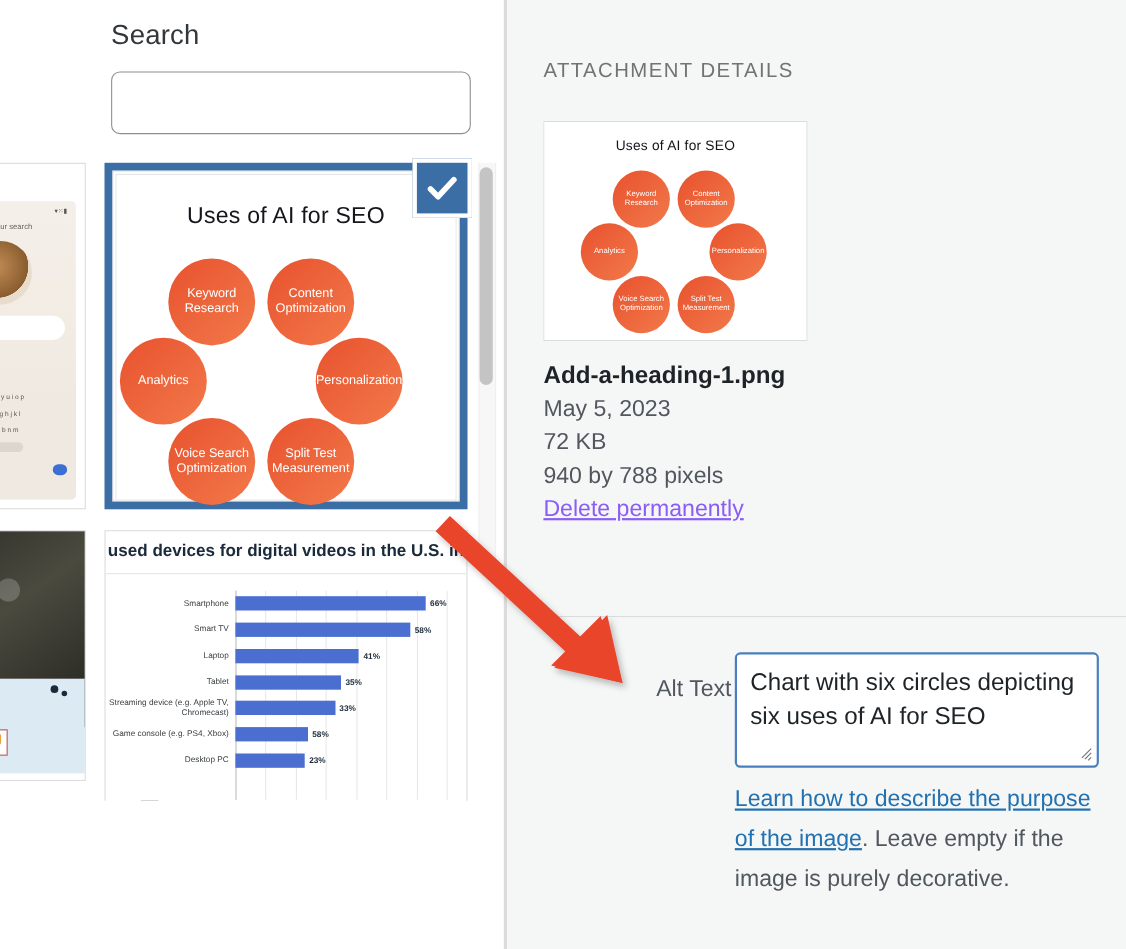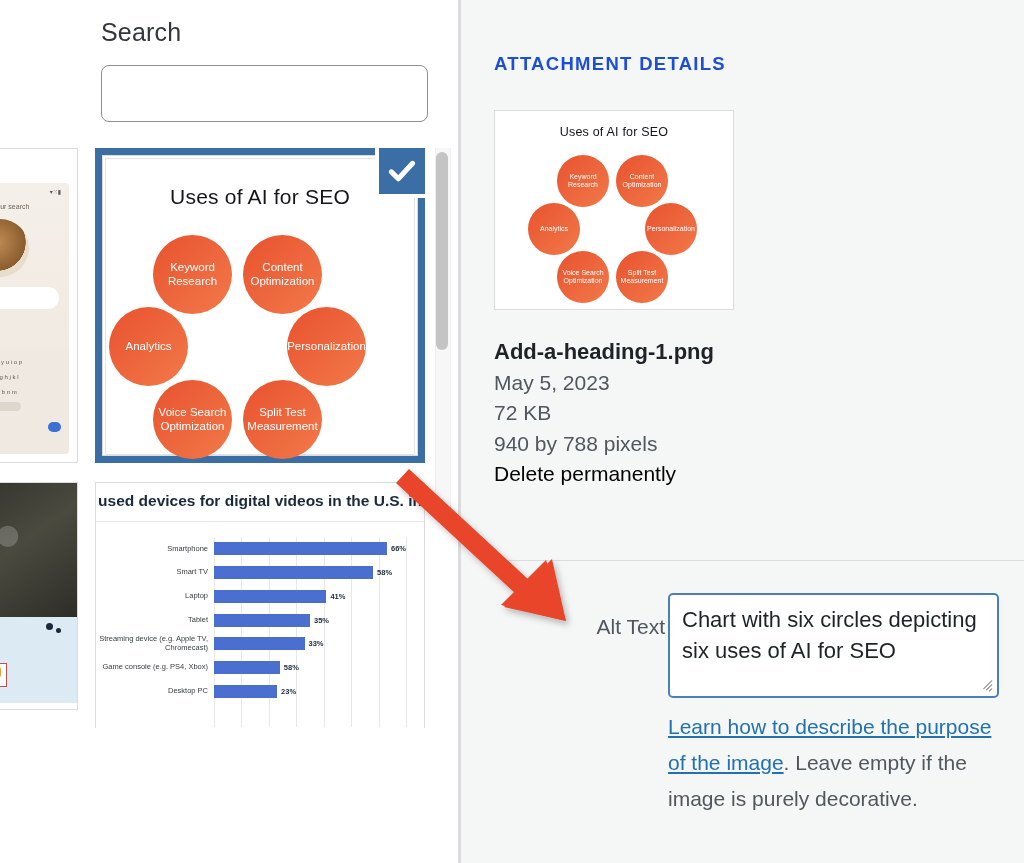--- a/index.html
+++ b/index.html
@@ -176,31 +176,31 @@
 
   
   .v-divider { position:absolute; left:458px; top:0; width:3px; height:863px; background:#dcdcde; }
 
   
   .right-panel {
     position:absolute; left:461px; top:0; width:563px; height:863px; background:#f5f6f6;
   }
   .details-heading {
     position:absolute; left:33px; top:53px;
-    font-size:18.5px; font-weight:bold; letter-spacing:1.3px; color:#1d4ed8;
+    font-size:18.5px; font-weight:normal; letter-spacing:1.3px; color:#737373;
   }
   .detail-thumb {
     position:absolute; left:33px; top:110px; width:240px; height:200px;
     background:#fff; border:1px solid #dcdcde; box-sizing:border-box;
   }
-  .meta-list { position:absolute; left:33px; top:325px; width:500px;margin-top:11px; }
+  .meta-list { position:absolute; left:33px; top:325px; width:500px; }
   .meta-filename { font-size:22px; font-weight:bold; color:#1d2327; line-height:1.45; }
   .meta-line { font-size:21px; color:#50575e; line-height:1.45; }
   .meta-link { font-size:21px; color:#2271b1; line-height:1.45; cursor:pointer; }
-  .meta-delete { font-size:21px; color:#000000; line-height:1.45; cursor:pointer; }
+  .meta-delete { font-size:21px; color:#8b5cf6; line-height:1.45; cursor:pointer;text-decoration:underline; }
 
   .h-divider { position:absolute; left:33px; right:0; top:560px; height:1px; background:#dcdcde; }
 
   .alt-label {
     position:absolute; left:94px; top:615px; width:110px; text-align:right;
     font-size:21px; color:#50575e;
   }
   .alt-box {
     position:absolute; left:207px; top:593px; width:331px; height:105px;
     box-sizing:border-box;

